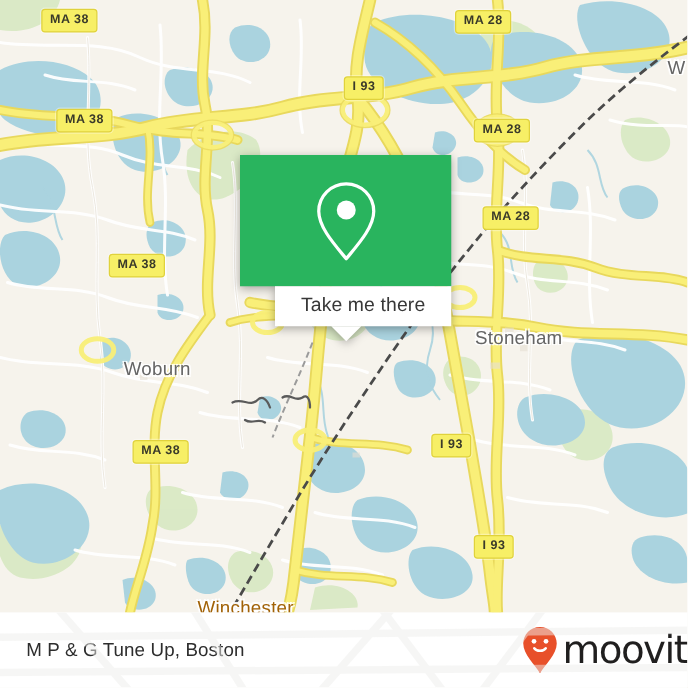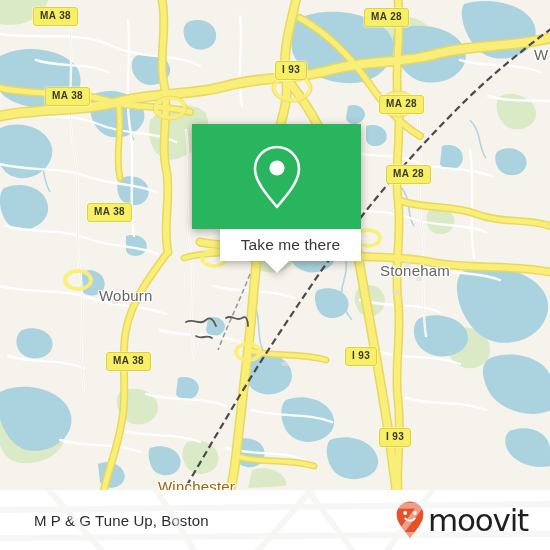--- a/index.html
+++ b/index.html
@@ -131,28 +131,27 @@
     height: 60px;
     background: #ffffff;
     display: flex;
     align-items: center;
     justify-content: space-between;
     overflow: hidden;
   }
   #footer-title {
     font-size: 15px;
     color: #2d2d2d;
-    padding-left: 34px;
+    padding-left: 21px;
     font-family: "Liberation Sans", sans-serif;
     letter-spacing: .1px;
   }
   #brand {
     display: flex;
     align-items: center;
-    padding-right: 22px;
   }
   #brand-wordmark {
     font-size: 31px;
     color: #201f1f;
     font-family: "DejaVu Sans", sans-serif;
     letter-spacing: -1.2px;
     margin-left: 3px;
     line-height: 1;
   }
   

